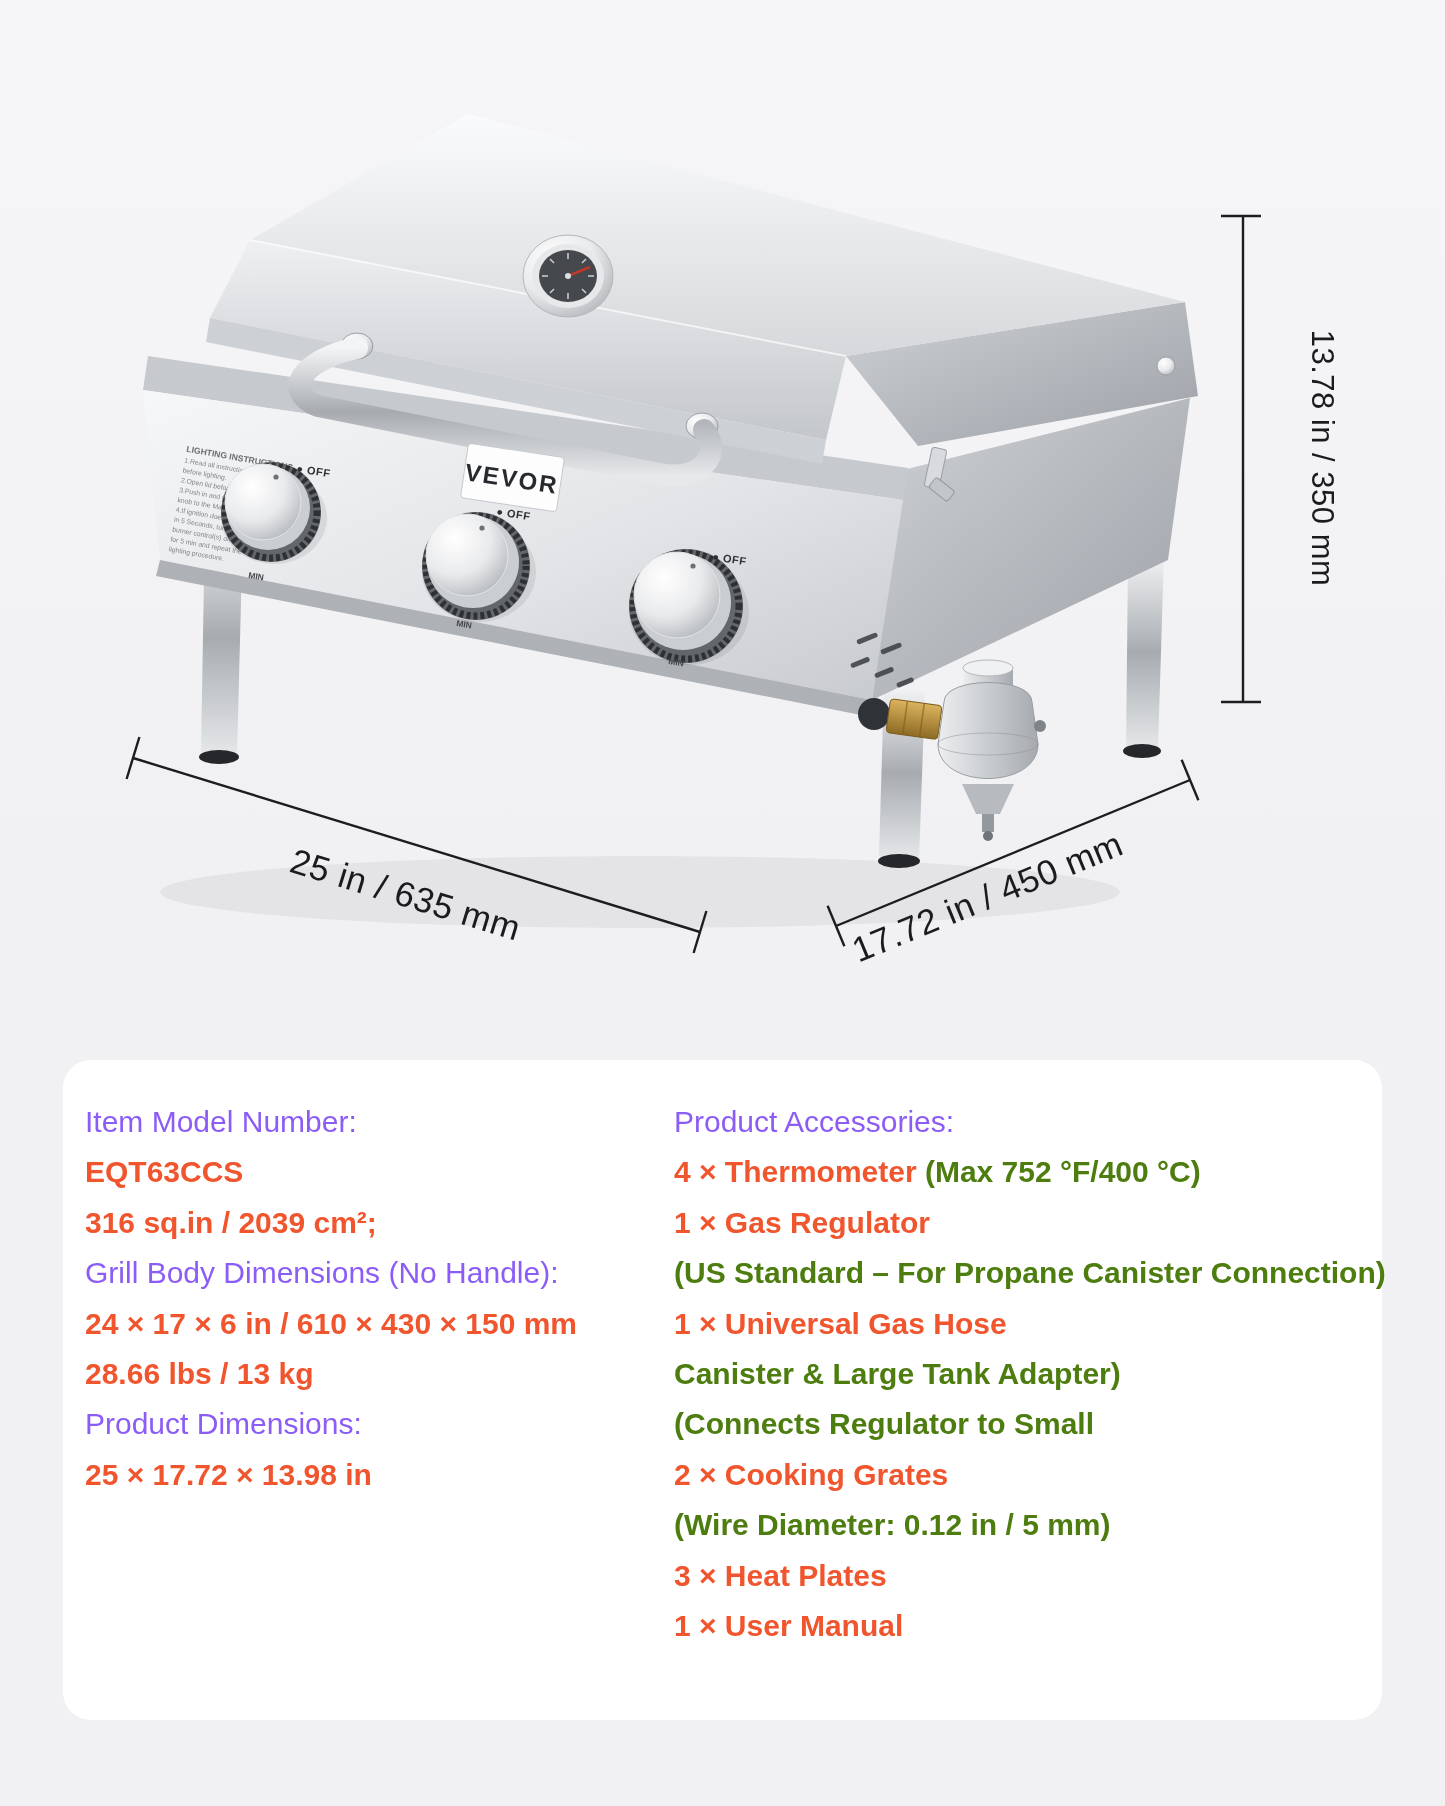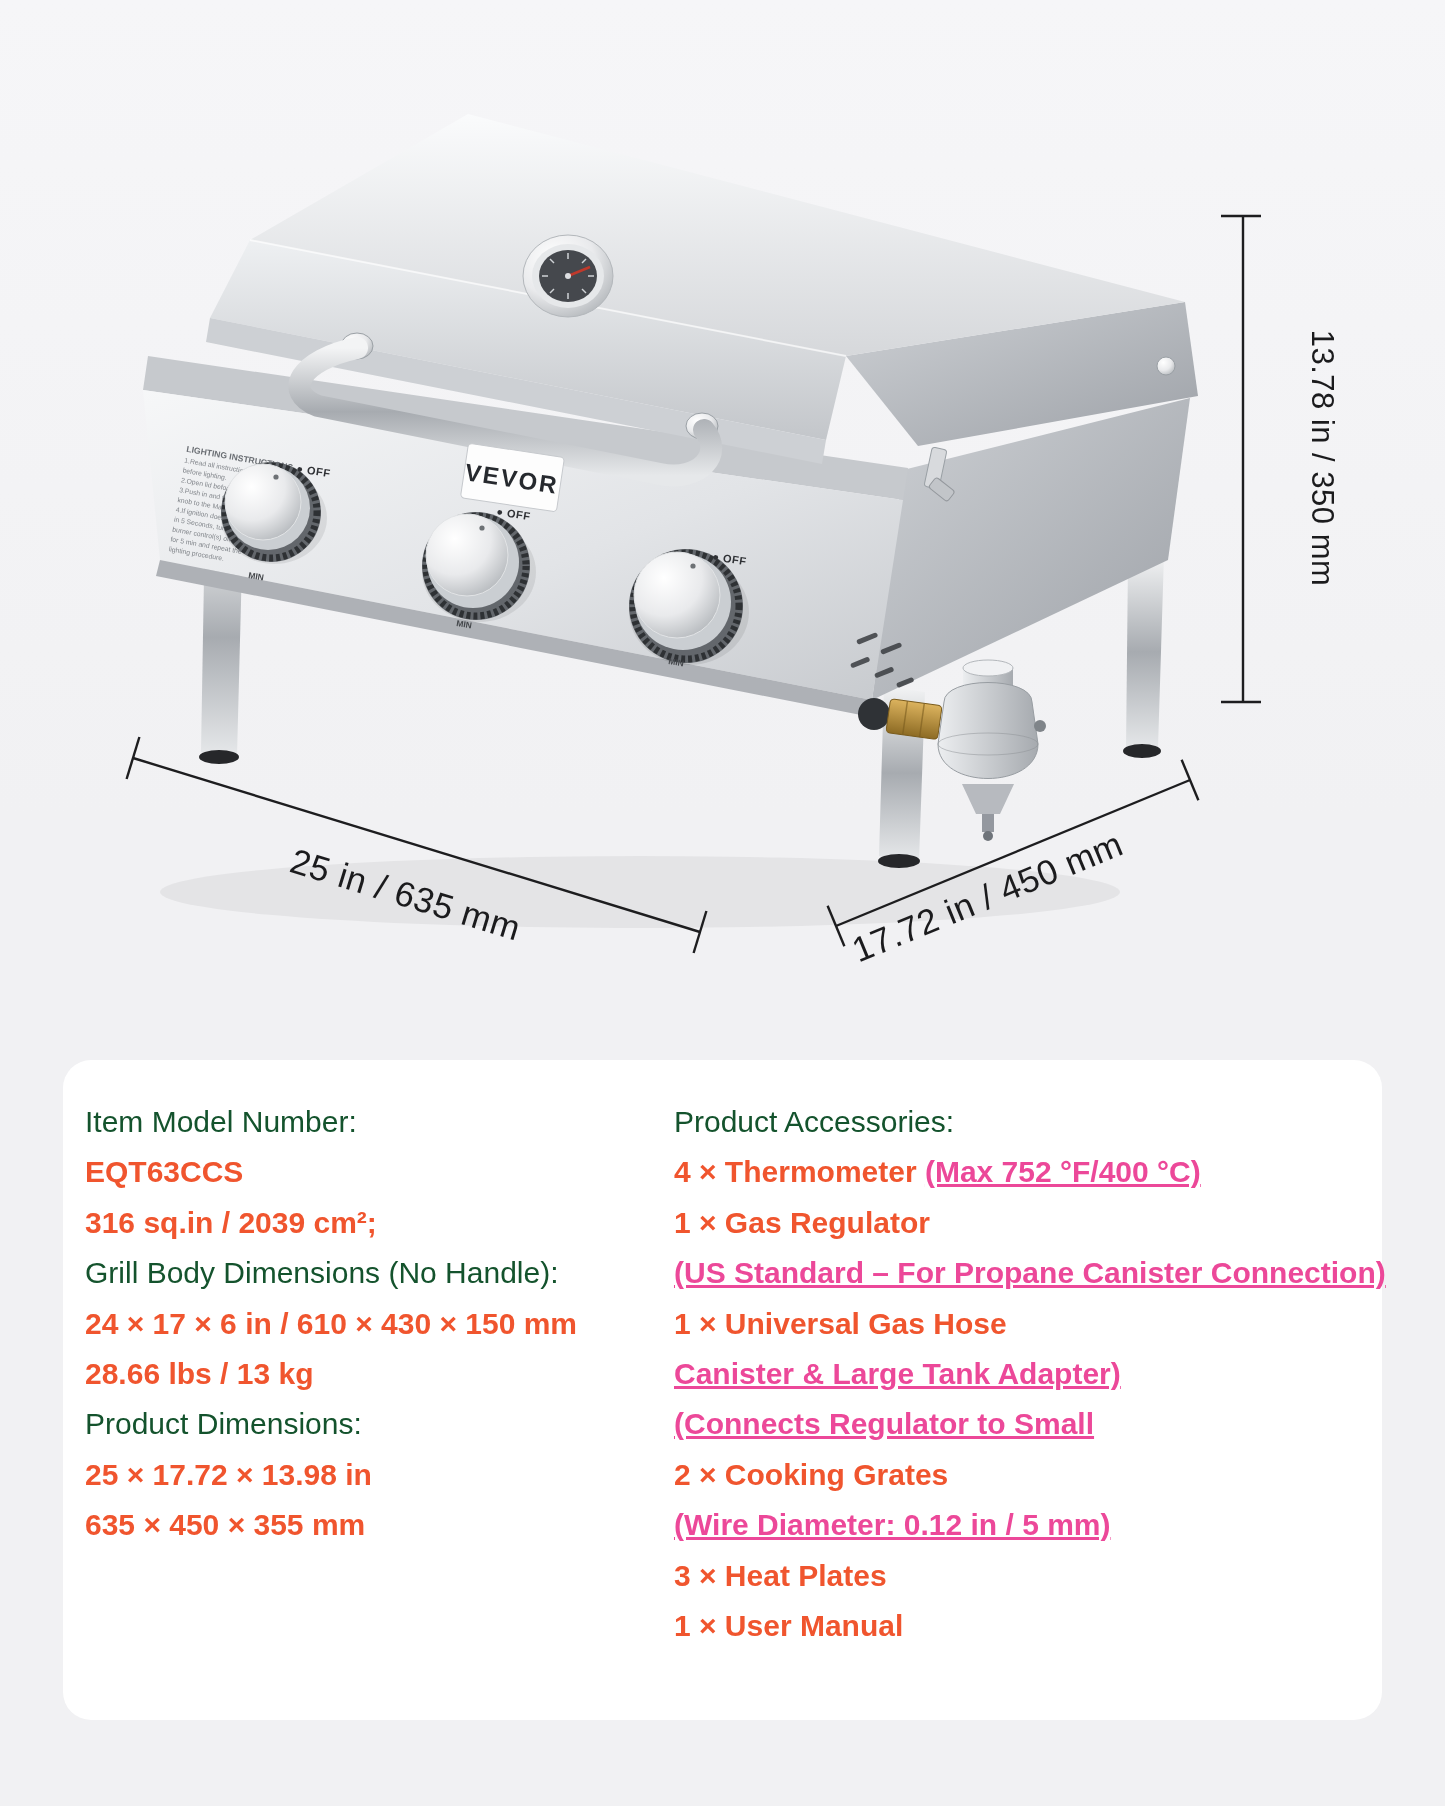--- a/index.html
+++ b/index.html
@@ -27,23 +27,23 @@
   .spec-card{
     position:absolute;left:63px;top:1060px;
     width:1319px;height:660px;
     background:var(--card,#ffffff);
     border-radius:28px;
   }
   .col{position:absolute;top:37px;}
   .col.left{left:22px;width:540px;}
   .col.right{left:575px;width:730px;margin-left:36px;}
   .line{height:50.4px;line-height:50.4px;font-size:30px;white-space:nowrap;}
-  .line.label{font-weight:400;color:#14532d;}
+  .line.label{font-weight:400;color:#8b5cf6;}
   .line.accent, span.accent{font-weight:700;color:var(--accent,#f0552e);}
-  .line.strong, span.strong{font-weight:700;color:#ec4899;text-decoration:underline;}
+  .line.strong, span.strong{font-weight:700;color:#4d7c0f;}
 </style>
 </head>
 <body>
 
 <div class="stage">
 
   <svg class="photo" width="1445" height="1010" viewBox="0 0 1445 1010">
     <defs>
       <linearGradient id="gTop" x1="0" y1="0" x2="0" y2="1">
         <stop offset="0" stop-color="#fafbfc"></stop>
@@ -240,21 +240,20 @@
   <section class="spec-card">
     <div class="col left">
       <div class="line label">Item Model Number:</div>
       <div class="line accent">EQT63CCS</div>
       <div class="line accent">316 sq.in / 2039 cm²;</div>
       <div class="line label">Grill Body Dimensions (No Handle):</div>
       <div class="line accent">24 × 17 × 6 in / 610 × 430 × 150 mm</div>
       <div class="line accent">28.66 lbs / 13 kg</div>
       <div class="line label">Product Dimensions:</div>
       <div class="line accent">25 × 17.72 × 13.98 in</div>
-      <div class="line accent">635 × 450 × 355 mm</div>
     </div>
 
     <div class="col right">
       <div class="line label">Product Accessories:</div>
       <div class="line">
         <span class="accent">4 × Thermometer </span><span class="strong">(Max 752 °F/400 °C)</span>
       </div>
       <div class="line accent">1 × Gas Regulator</div>
       <div class="line strong">(US Standard – For Propane Canister Connection)</div>
       <div class="line accent">1 × Universal Gas Hose</div>

